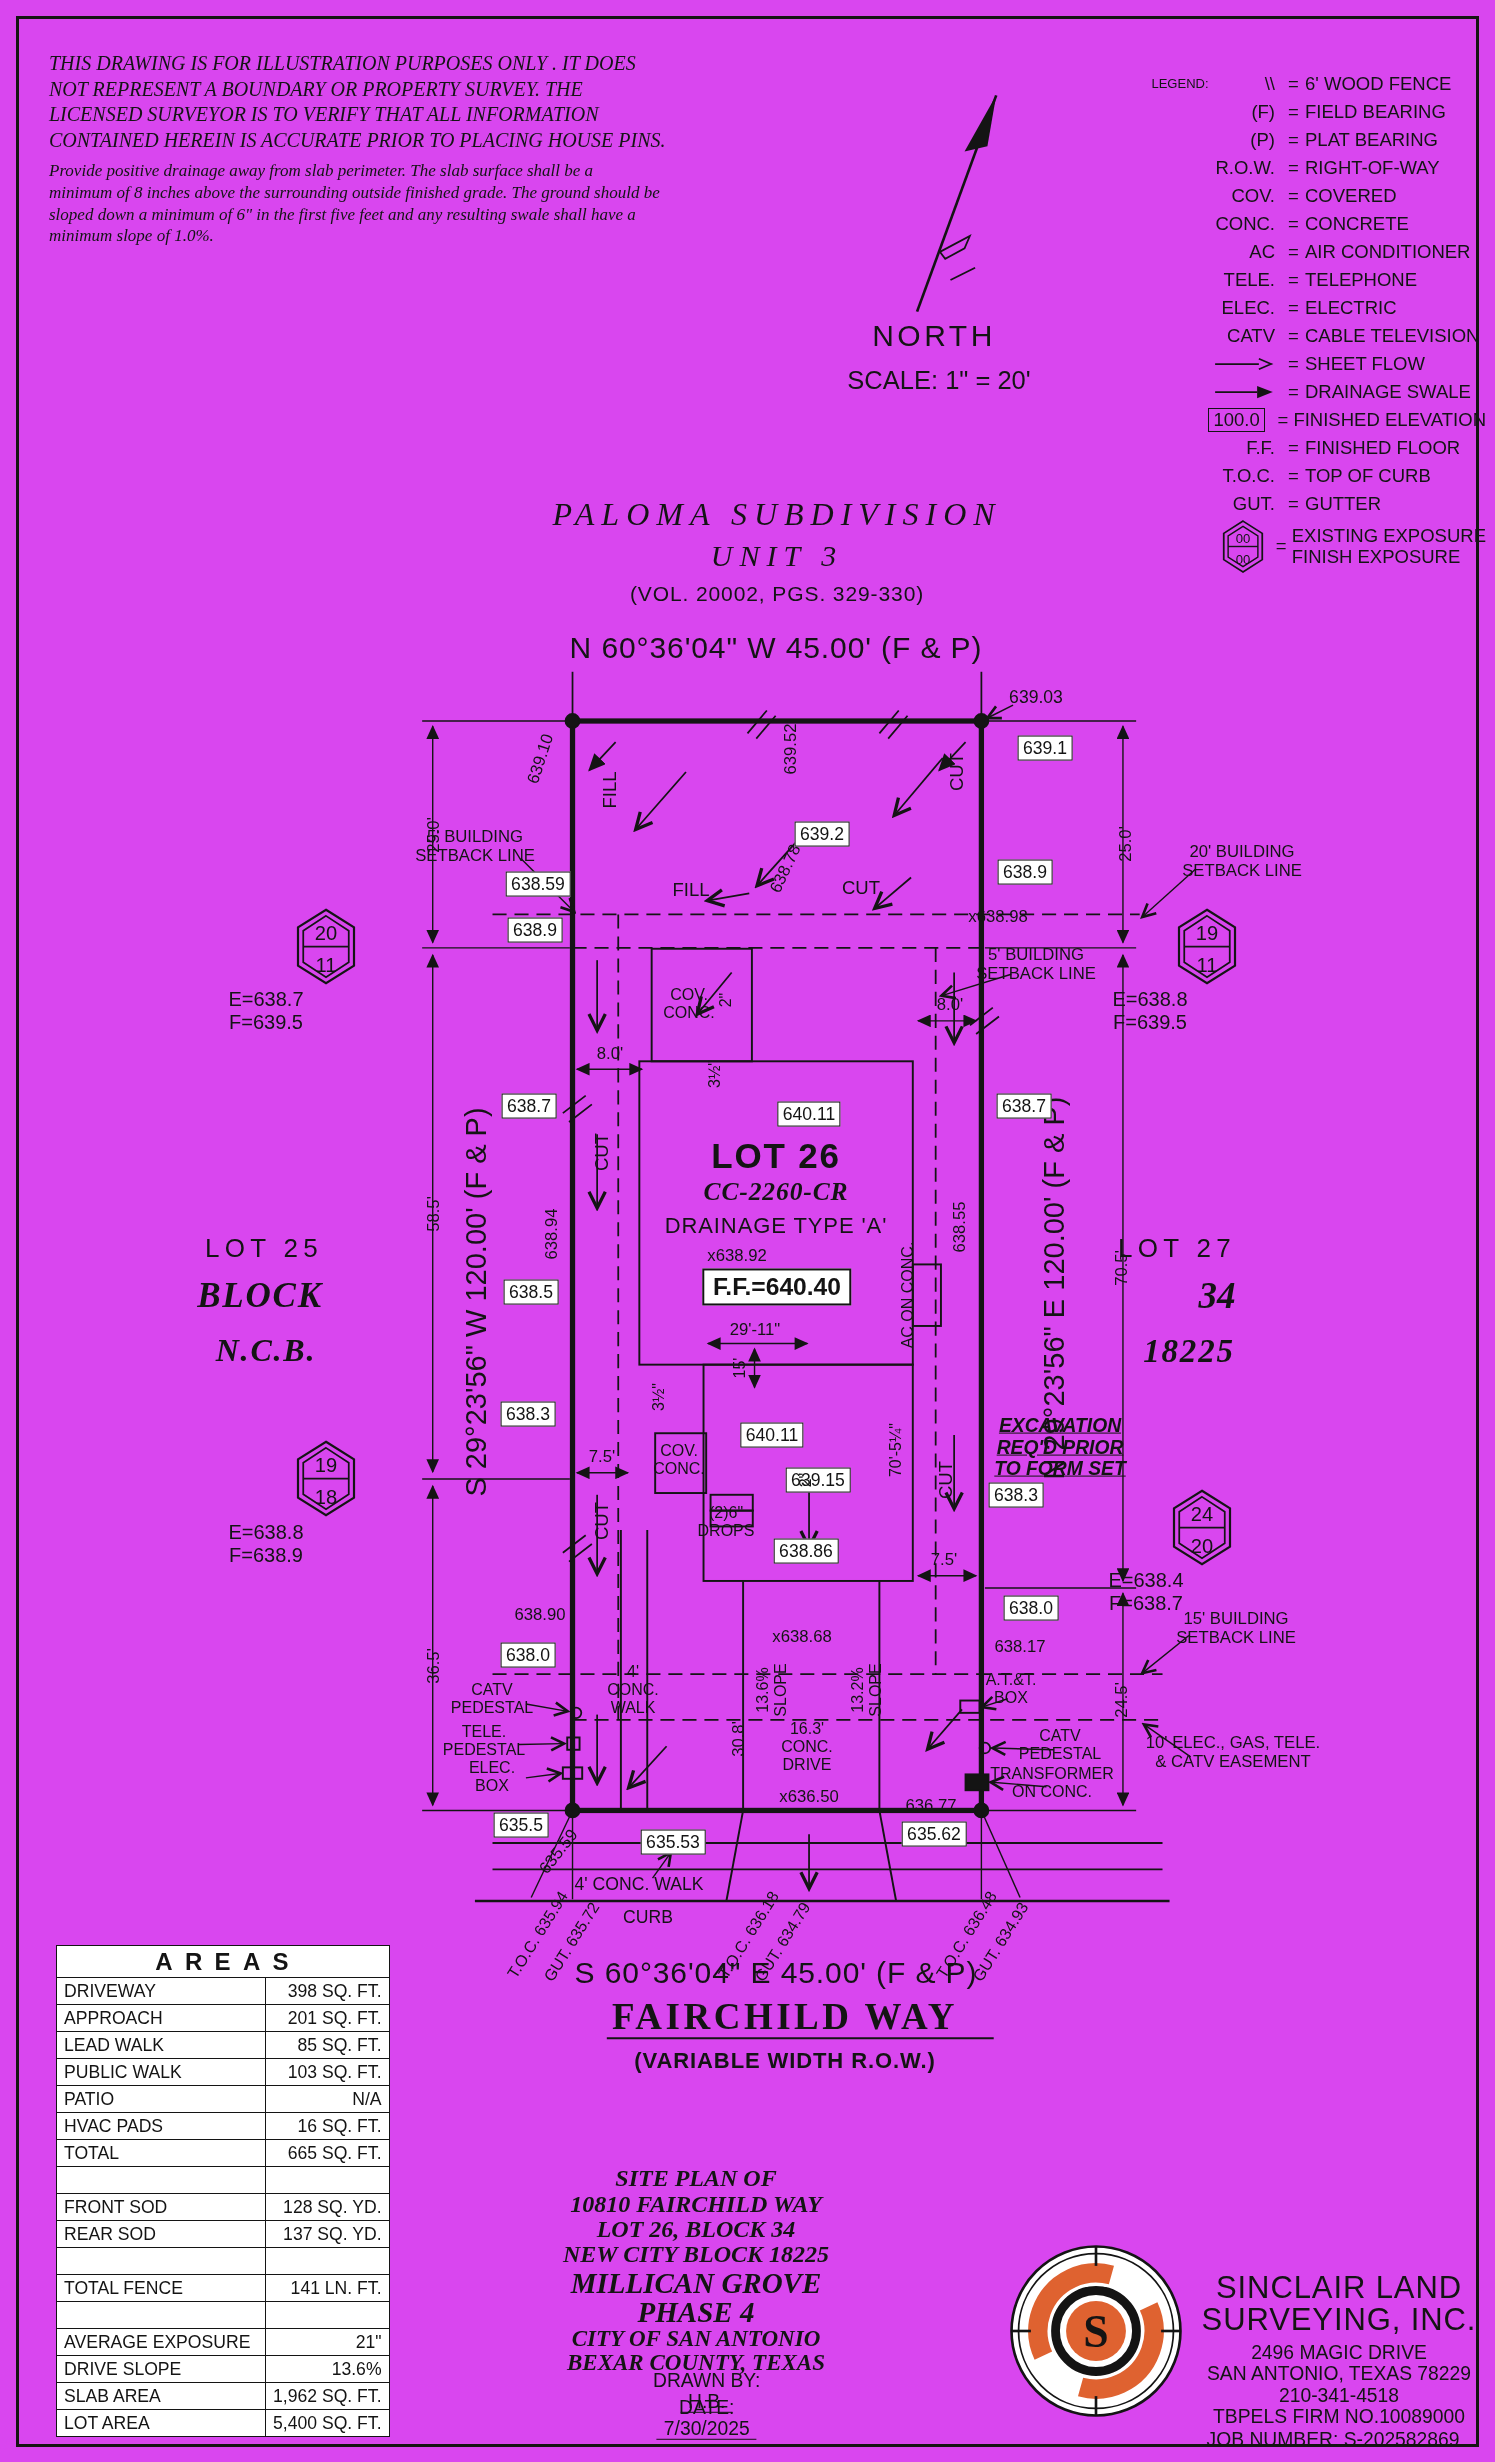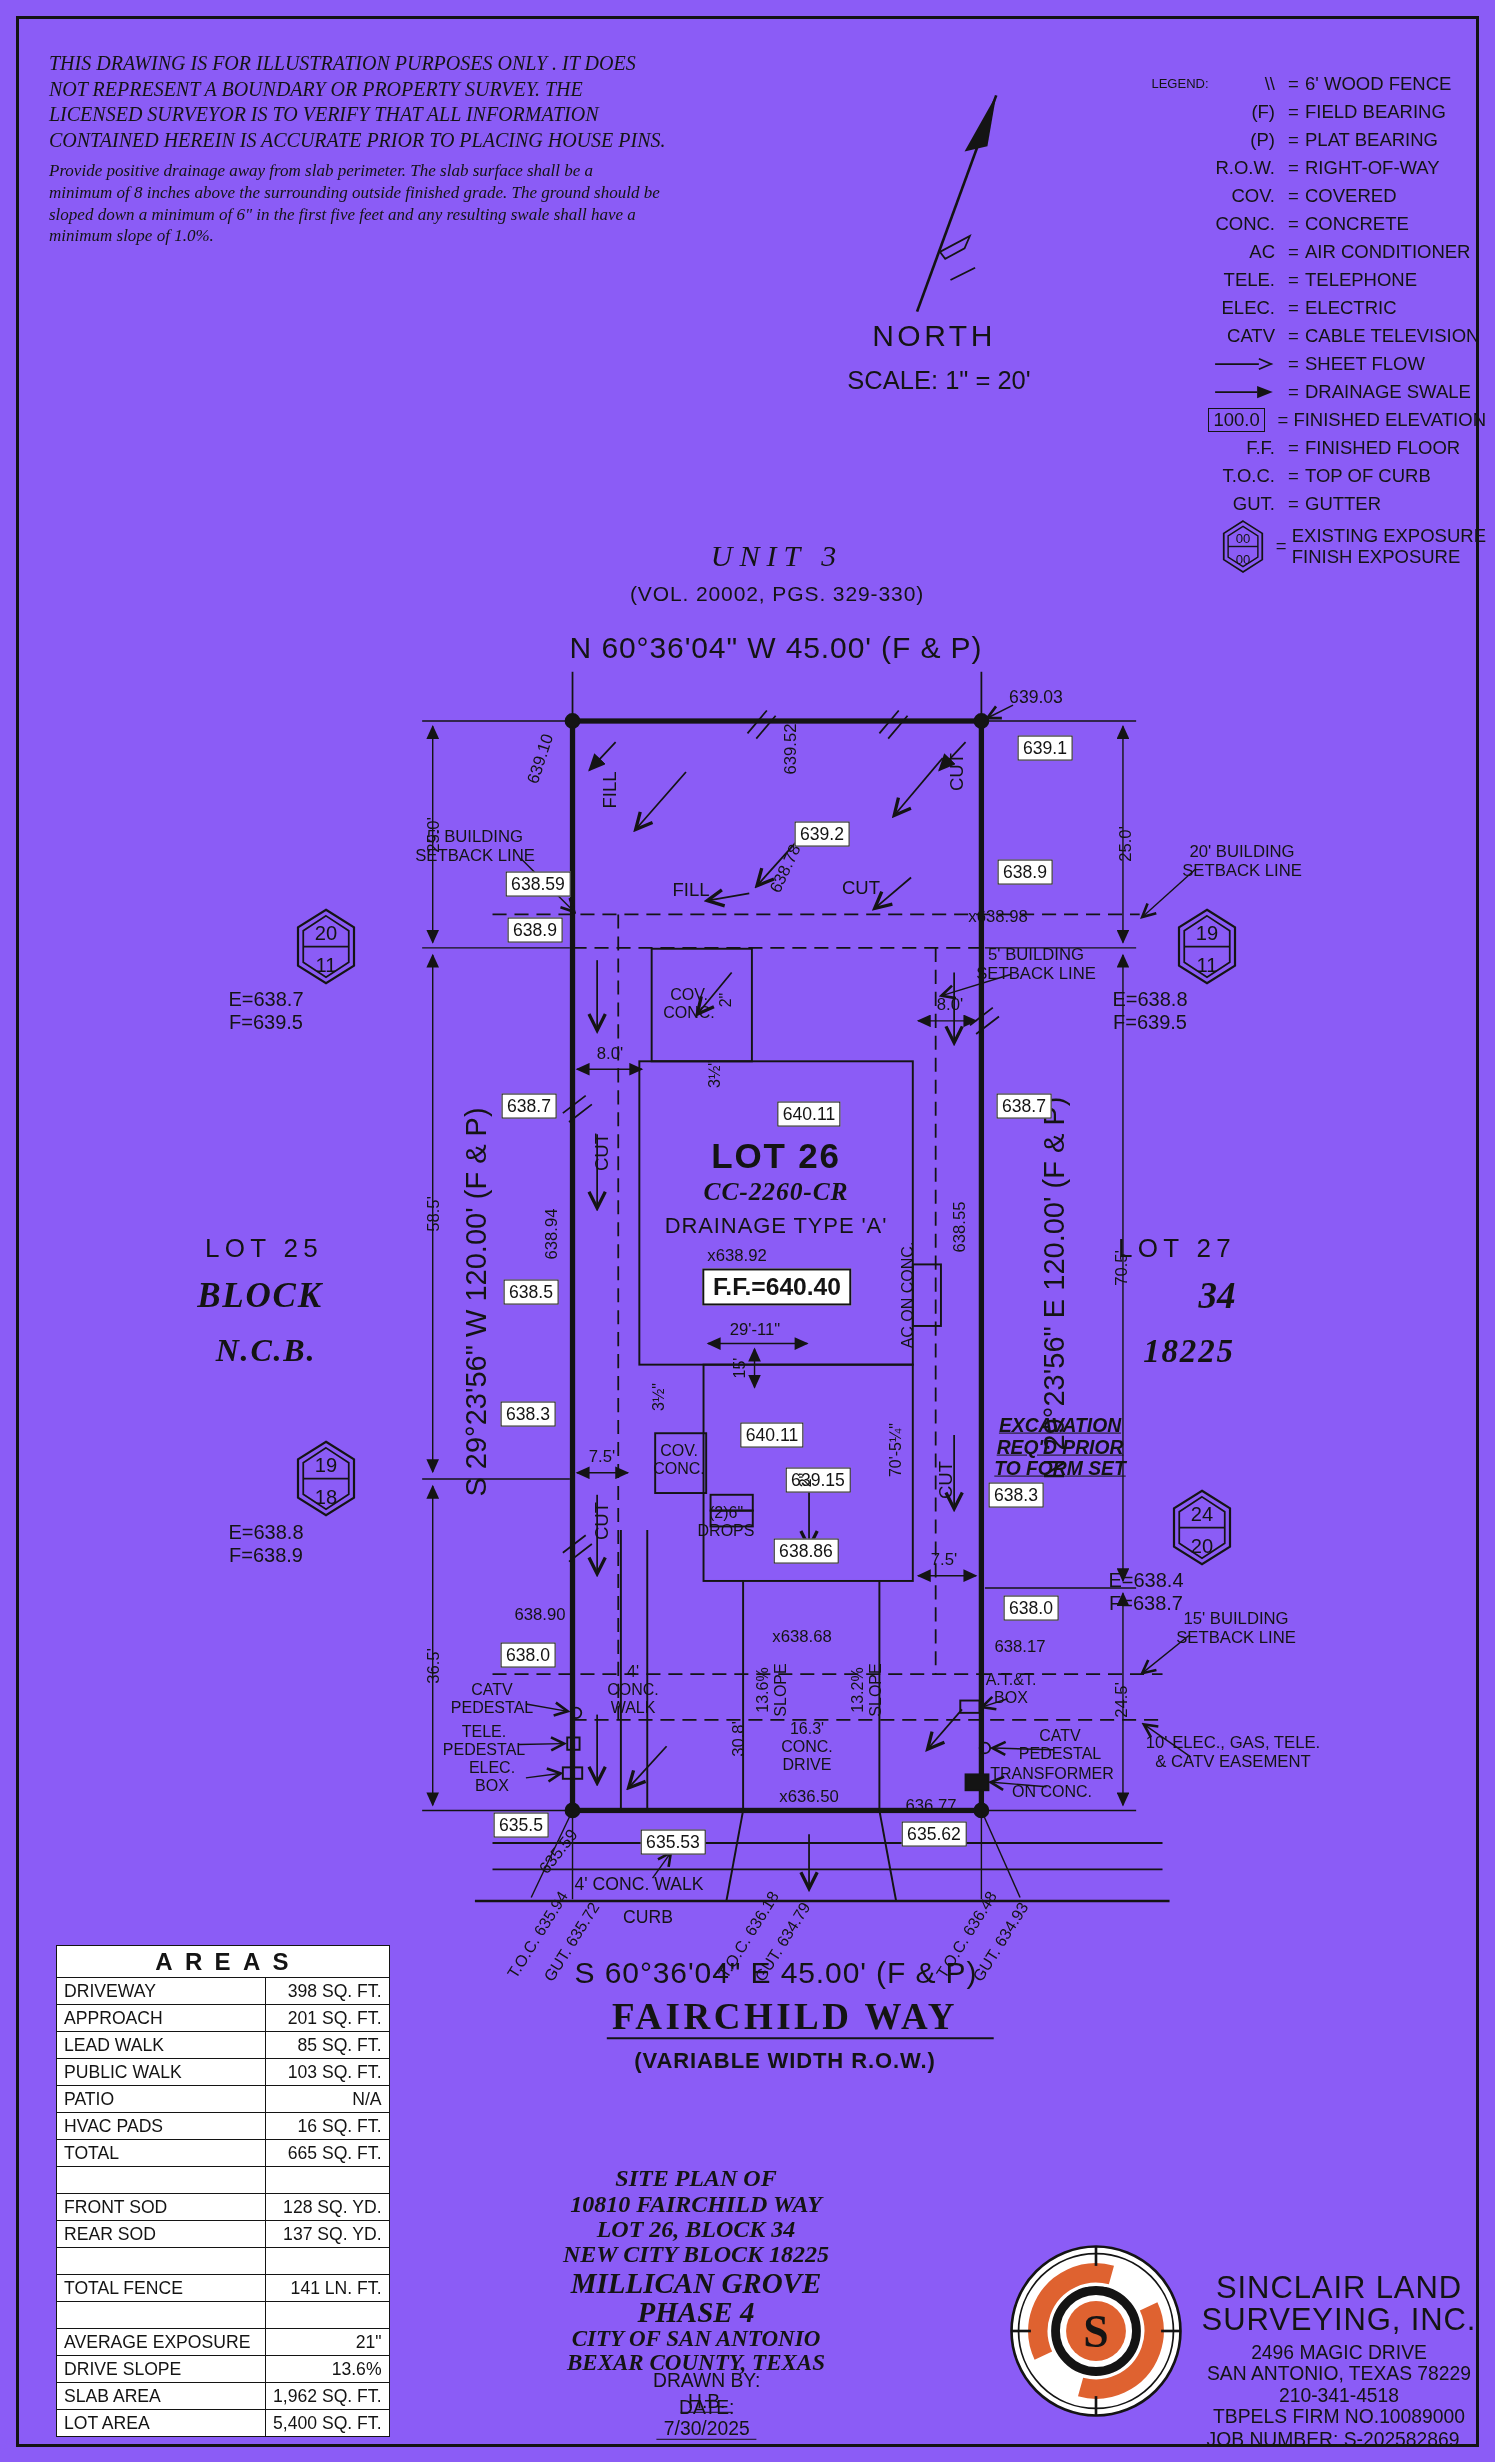--- a/index.html
+++ b/index.html
@@ -1,16 +1,16 @@
 <!DOCTYPE html>
 <html style="font-size:14px"><head>
 <meta charset="utf-8">
 <style>
   html,body{margin:0;padding:0;background:#e9e9e9;}
-  .page{position:relative;width:1495px;height:2462px;background:#8b5cf6;margin:0 auto;
+  .page{position:relative;width:1495px;height:2462px;background:#d946ef;margin:0 auto;
         font-family:"Liberation Sans",sans-serif;color:#141414;overflow:hidden;}
   .frame{position:absolute;left:16px;top:16px;width:1463px;height:2431px;
          border:3.5px solid #141414;box-sizing:border-box;}
   .abs{position:absolute;}
   .blk{position:absolute;white-space:pre;line-height:1.28;}
   .lbl{position:absolute;transform:translate(-50%,-50%);white-space:pre;text-align:center;
        font-size:17.6px;line-height:1.12;}
   .ebox{position:absolute;transform:translate(-50%,-50%);border:1.8px solid #141414;background:#fff;
         padding:0.9px 4.4px;font-size:17.6px;white-space:nowrap;line-height:1.2;}
   .serif{font-family:"Liberation Serif",serif;}
@@ -302,20 +302,21 @@
           <text class="hexs" x="24" y="26">00</text>
           <text class="hexs" x="24" y="50">00</text>
         </svg>
       </span>
       <span class="lg-eq">=</span>
       <span class="lg-lab">EXISTING EXPOSURE
 FINISH EXPOSURE</span>
     </div>
   </div>
 
+  <div class="lbl serif it" style="left:777px;top:515px;font-size:32px;letter-spacing:7px;">PALOMA SUBDIVISION</div>
   <div class="lbl serif it" style="left:777px;top:556px;font-size:30px;letter-spacing:7px;">UNIT 3</div>
   <div class="lbl" style="left:777px;top:594px;font-size:21px;letter-spacing:0.9px;">(VOL. 20002, PGS. 329-330)</div>
 
   <div class="lbl" style="left:776px;top:648px;font-size:30px;letter-spacing:0.9px;">N 60°36'04" W 45.00' (F &amp; P)</div>
   <div class="lbl" style="left:476px;top:1302px;font-size:29px;transform:translate(-50%,-50%) rotate(-90deg);">S 29°23'56" W 120.00' (F &amp; P)</div>
   <div class="lbl" style="left:1054px;top:1288px;font-size:29px;transform:translate(-50%,-50%) rotate(-90deg);">N 29°23'56" E 120.00' (F &amp; P)</div>
   <div class="lbl" style="left:776px;top:1973px;font-size:30px;letter-spacing:0.9px;">S 60°36'04" E 45.00' (F &amp; P)</div>
 
   <div class="lbl" style="left:264px;top:1249px;font-size:26px;letter-spacing:5.3px;">LOT 25</div>
   <div class="lbl serif it b" style="left:260px;top:1296px;font-size:35px;letter-spacing:1.8px;">BLOCK</div>

